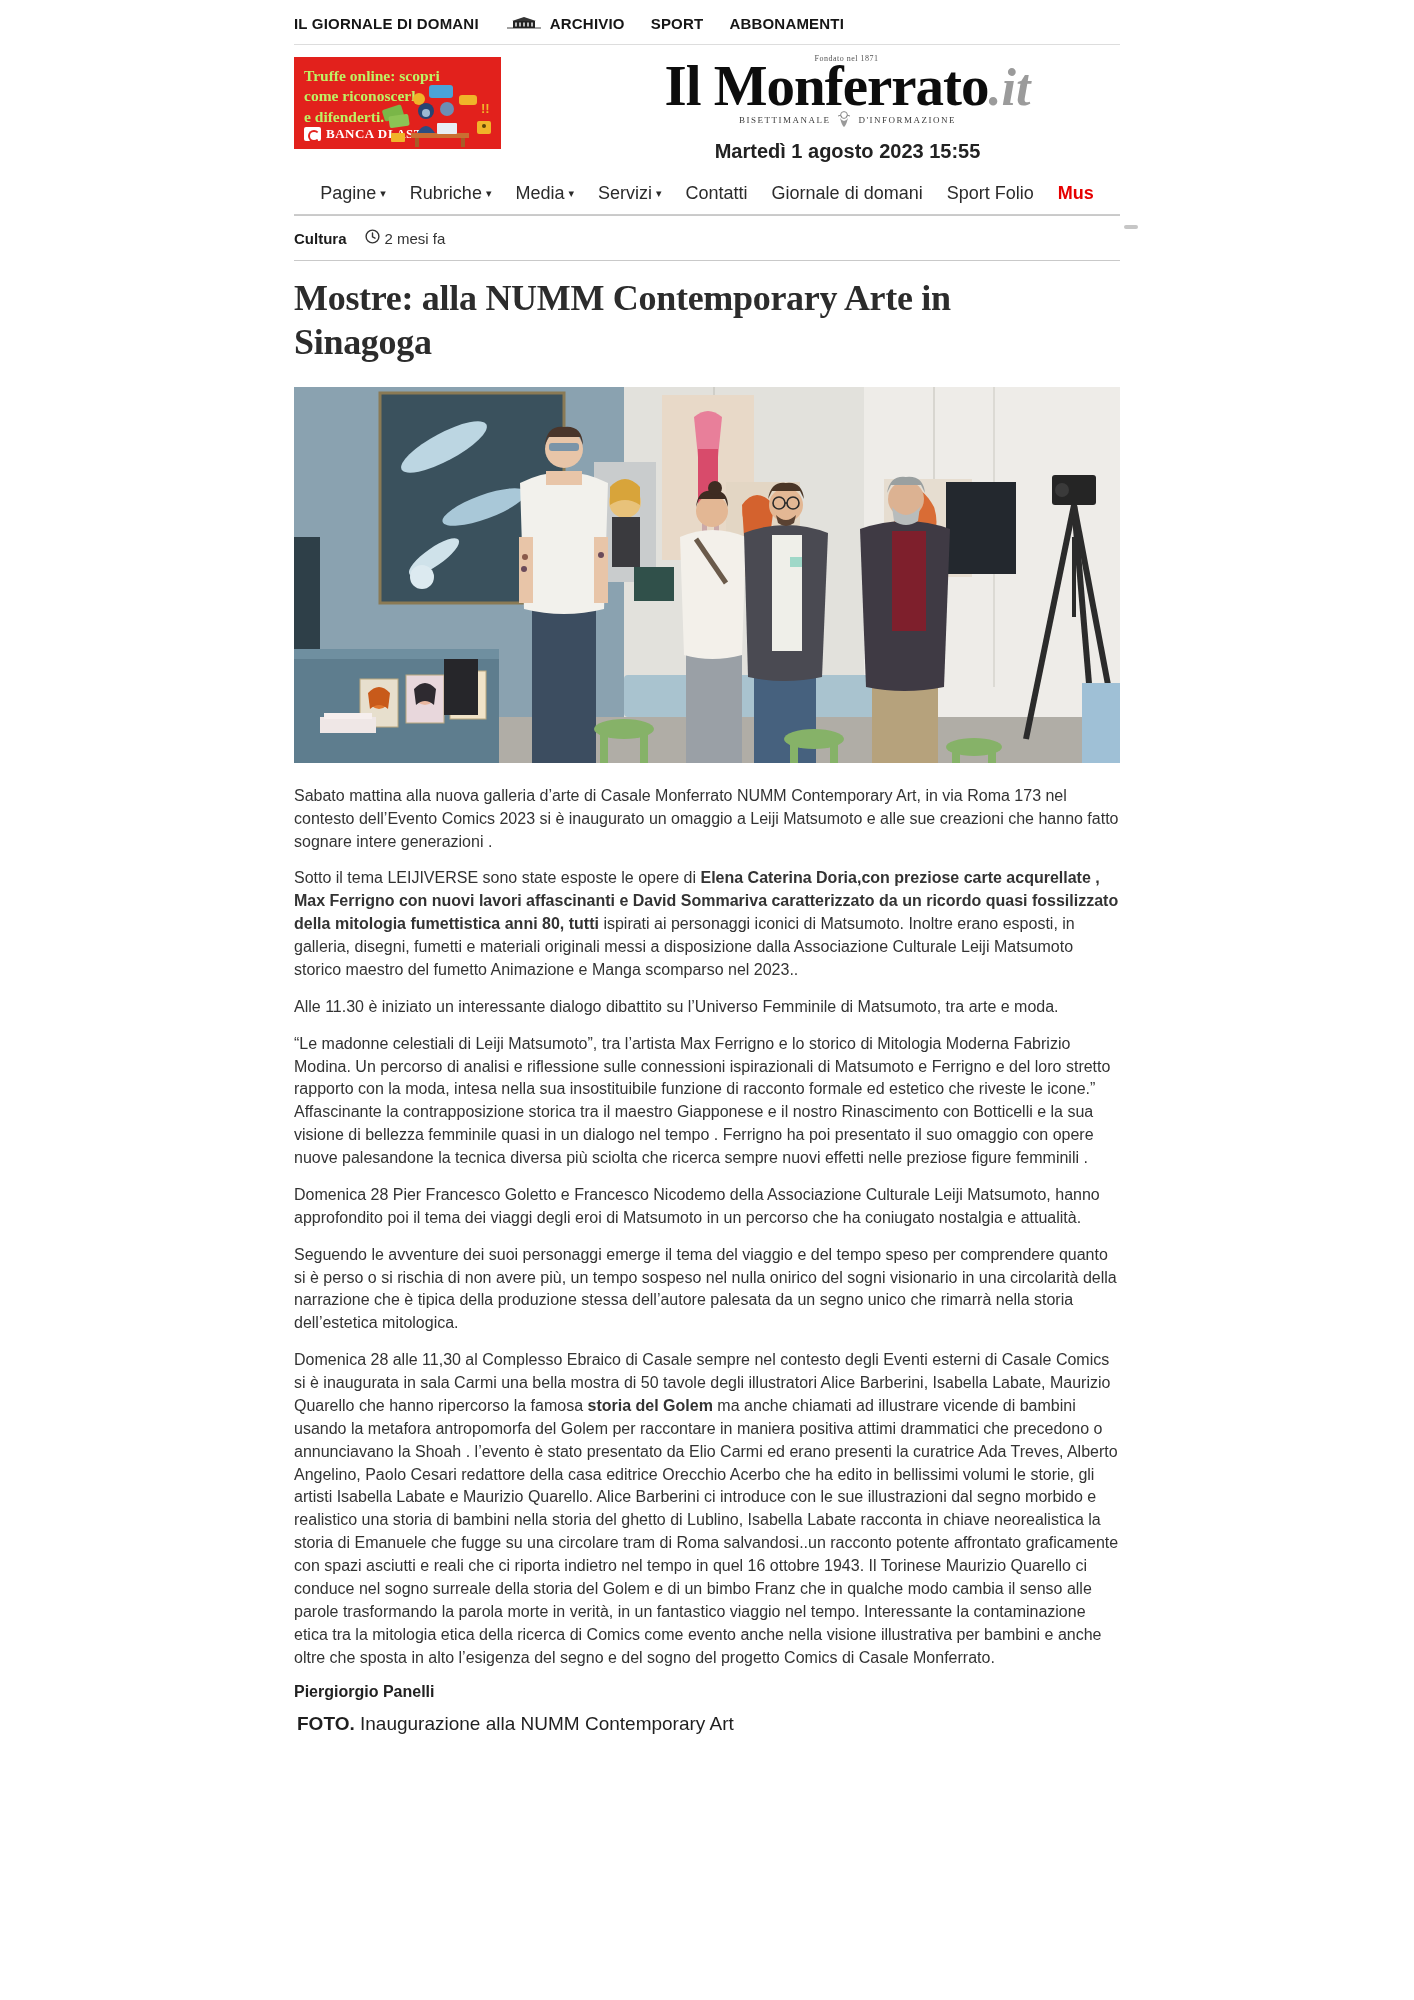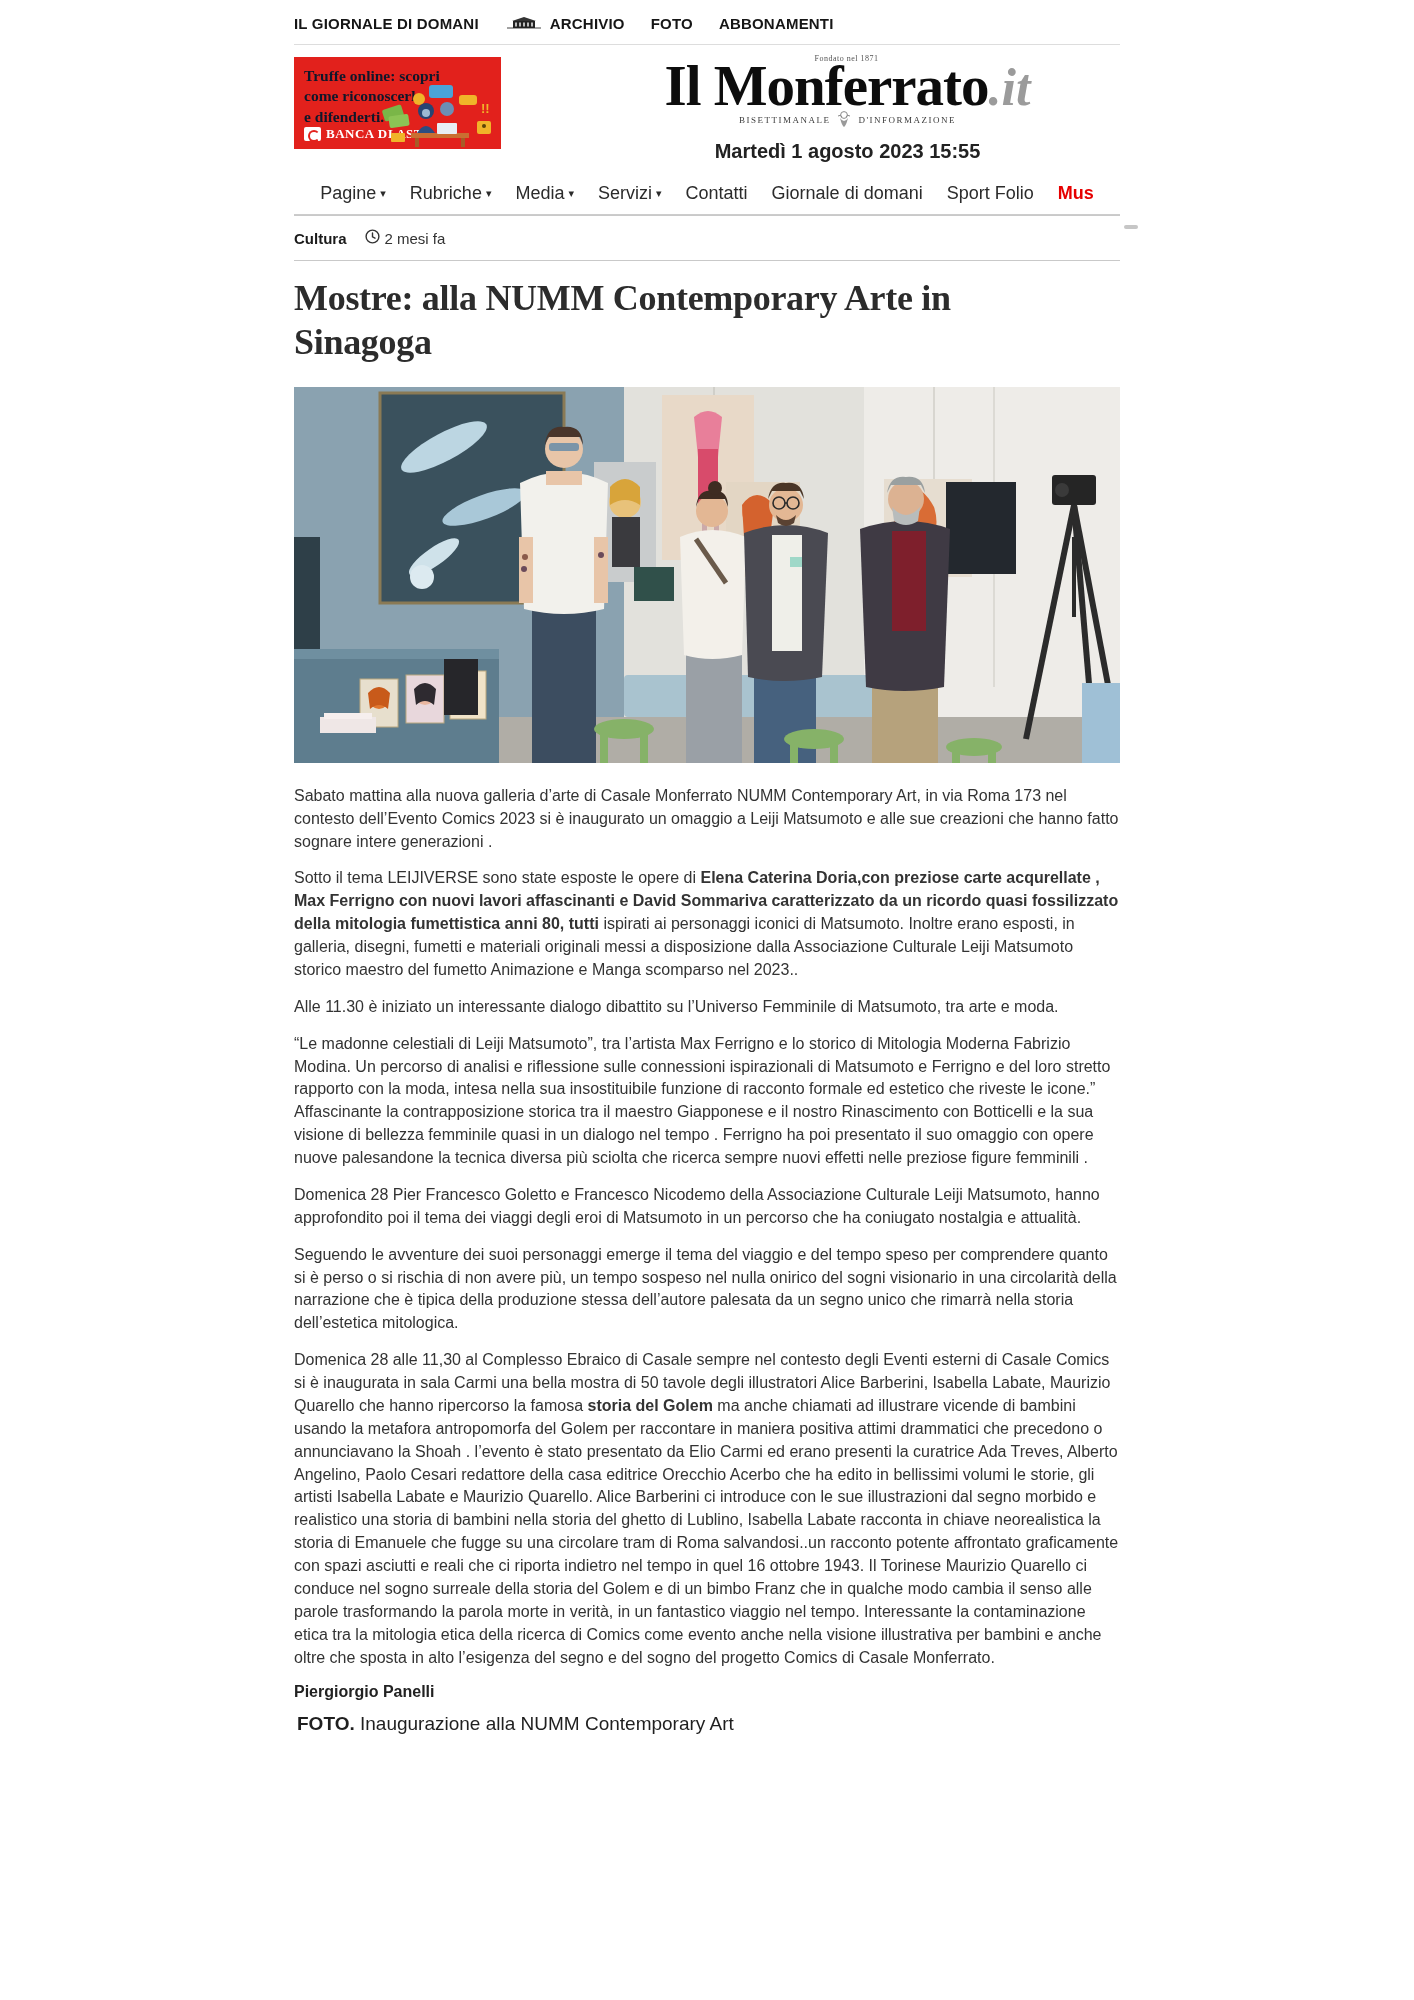--- a/index.html
+++ b/index.html
@@ -16,21 +16,21 @@
   .topnav a { display:flex; align-items:center; gap:7px; text-decoration:none; color:#161616;
     font-weight:700; font-size:15px; letter-spacing:.2px; }
   .topnav svg { display:block; }
 
   .toprule { border-top:1px solid #ddd; margin-top:10px; }
 
   
   .header { display:flex; align-items:flex-start; padding:12px 0 14px; }
   .ad { position:relative; width:207px; height:92px; background:#e2211c; flex:0 0 auto;
         overflow:hidden; cursor:pointer; }
-  .ad-text { position:absolute; left:10px; top:9px; color:#0f172a;
+  .ad-text { position:absolute; left:10px; top:9px; color:#bef264;
      font-family:"Liberation Serif", serif; font-weight:700; font-size:15.5px; line-height:1.32; }
   .ad-brand { position:absolute; left:10px; bottom:7px; display:flex; align-items:center; gap:5px; }
   .ad-brand .mark { width:17px; height:14px; background:#fff; border-radius:2px; position:relative; }
   .ad-brand .mark:after { content:""; position:absolute; left:4px; top:3px; width:8px; height:8px;
      border:2px solid #e2211c; border-radius:50%; border-right-color:transparent; }
   .ad-brand .name { color:#fff; font-family:"Liberation Serif", serif; font-weight:700;
      font-size:13px; letter-spacing:.5px; }
   .ad svg.scam { position:absolute; right:2px; bottom:2px; }
 
   .mast { flex:1; text-align:center; padding-left:74px; }
@@ -97,21 +97,21 @@
             <rect x="14" y="6.5" width="2" height="4" fill="#bbb"></rect>
             <rect x="18" y="6.5" width="2" height="4" fill="#bbb"></rect>
             <rect x="22" y="6.5" width="2" height="4" fill="#bbb"></rect>
             <rect x="26" y="6.5" width="2" height="4" fill="#bbb"></rect>
             <path d="M7 5 L19 1 L31 5 Z" fill="#333"></path>
           </svg>
       </span>
       <span>ARCHIVIO</span>
     </a>
     <a href="#">
-        <span>FOTO</span>
+        <span>SPORT</span>
       </a>
     <a href="#">
         <span>ABBONAMENTI</span>
       </a>
   </nav>
 
   <div class="toprule"></div>
 
   <header class="header">
 

